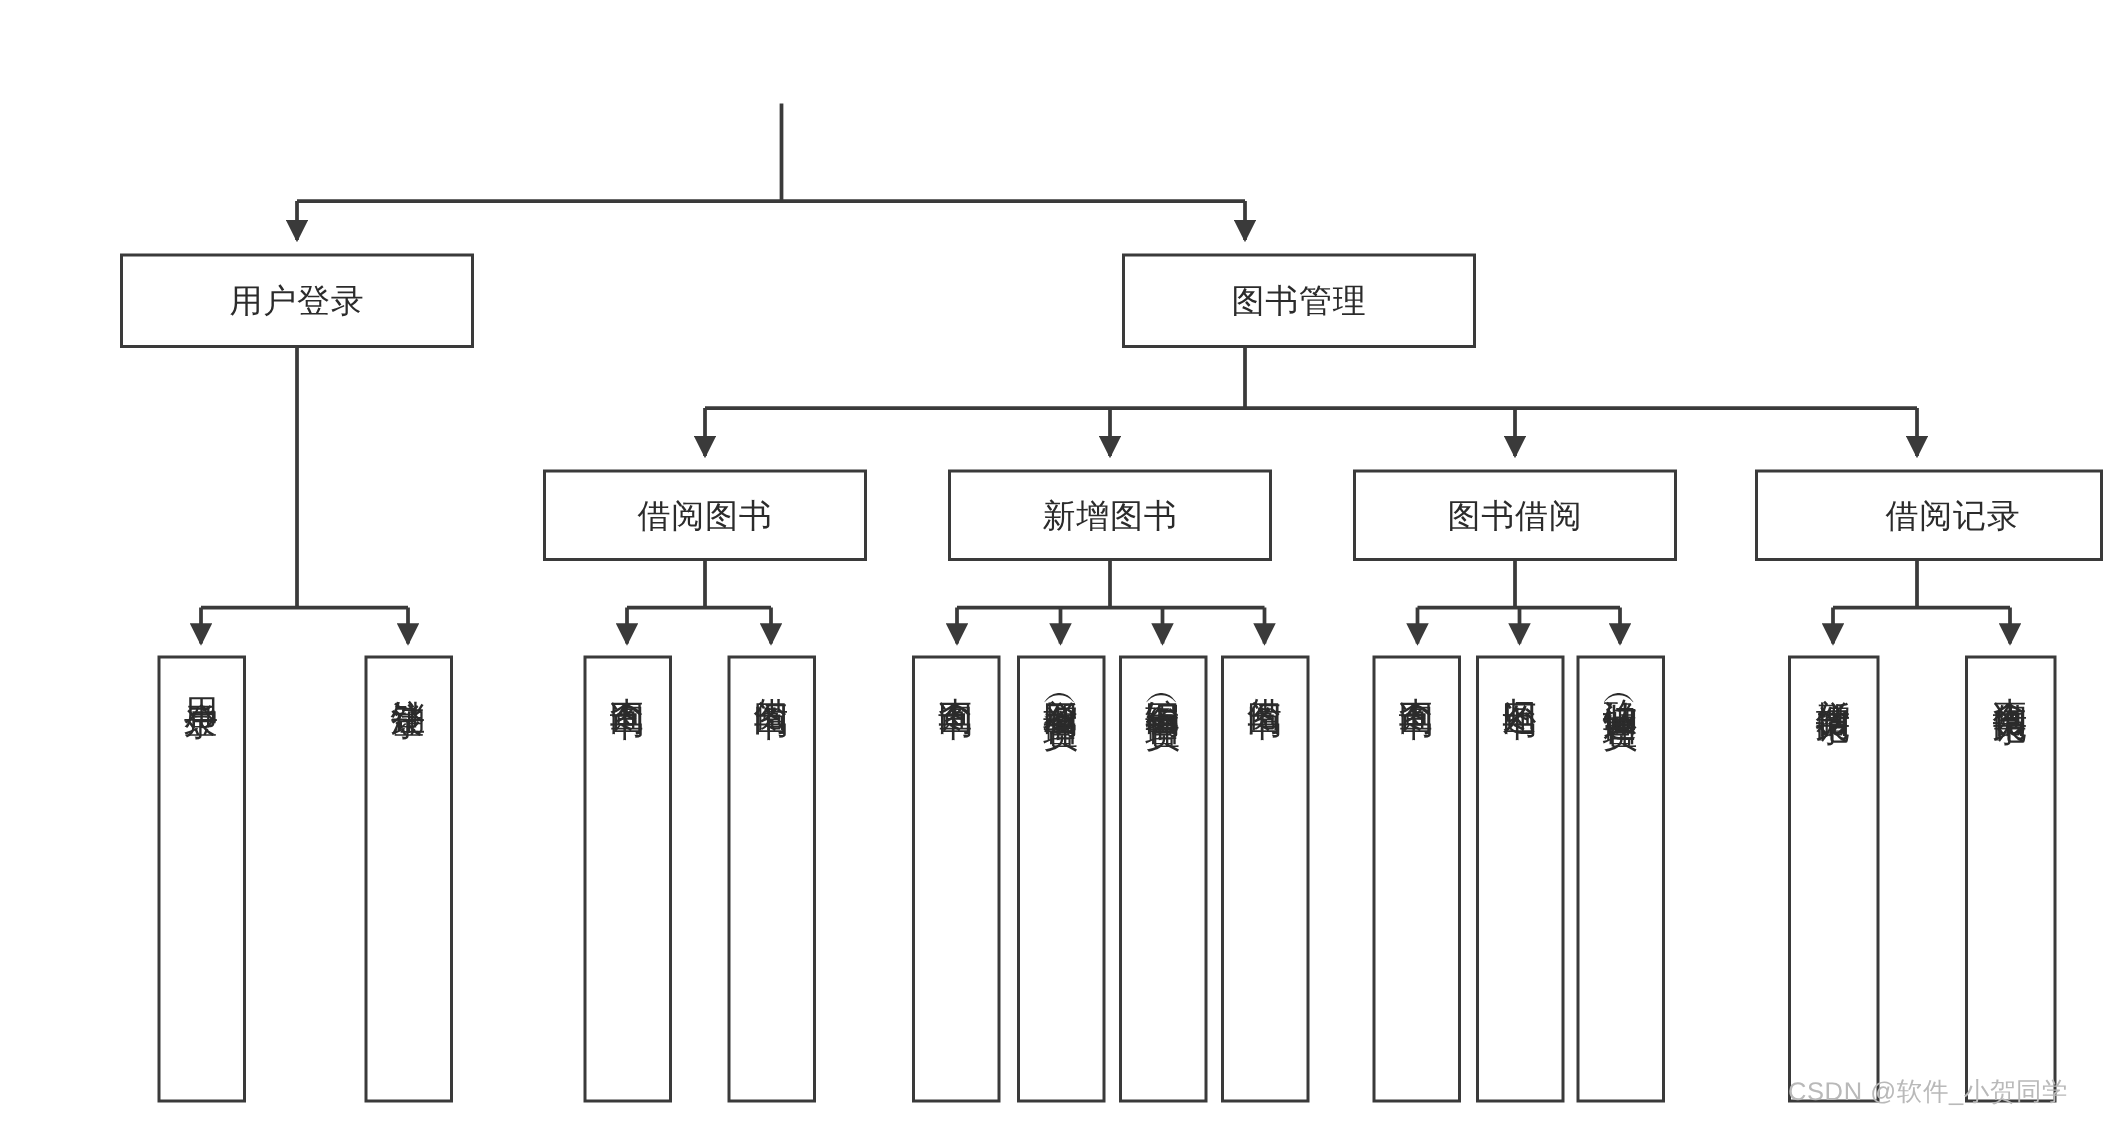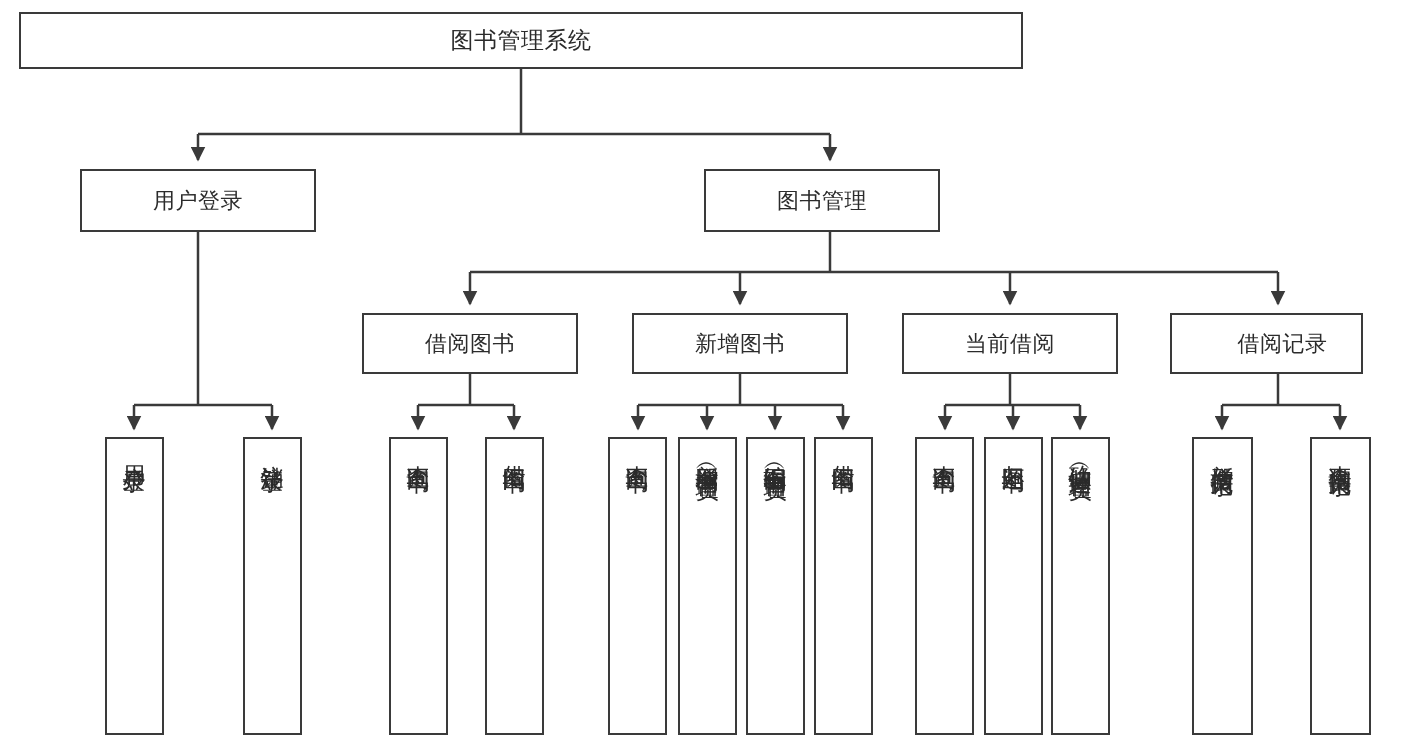--- a/index.html
+++ b/index.html
@@ -117,41 +117,38 @@
       <path d="M 1013 405 L 1013 429" marker-end="url(#arrow)"></path>
       <path d="M 1080 405 L 1080 429" marker-end="url(#arrow)"></path>
 
       <path d="M 1278 374 L 1278 405"></path>
       <path d="M 1222 405 L 1340 405"></path>
       <path d="M 1222 405 L 1222 429" marker-end="url(#arrow)"></path>
       <path d="M 1340 405 L 1340 429" marker-end="url(#arrow)"></path>
     </g>
   </svg>
 
-  <div class="node horiz root" style="left:19px; top:12px; width:1004px; height:57px;">
-    <span class="label">图书管理系统</span>
-  </div>
 
   <div class="node horiz" style="left:80px; top:169px; width:236px; height:63px;">
     <span class="label">用户登录</span>
   </div>
-  <div class="node horiz" style="left:704px; top:169px; width:236px; height:63px;">
+  <div class="node horiz" style="left:748px; top:169px; width:236px; height:63px;">
     <span class="label">图书管理</span>
   </div>
 
   <div class="node horiz" style="left:362px; top:313px; width:216px; height:61px;">
     <span class="label">借阅图书</span>
   </div>
   <div class="node horiz" style="left:632px; top:313px; width:216px; height:61px;">
     <span class="label">新增图书</span>
   </div>
   <div class="node horiz" style="left:902px; top:313px; width:216px; height:61px;">
-    <span class="label">当前借阅</span>
+    <span class="label">图书借阅</span>
   </div>
-  <div class="node horiz" style="left:1170px; top:313px; width:193px; height:61px;padding-left:32px;">
+  <div class="node horiz" style="left:1170px; top:313px; width:232px; height:61px;padding-left:32px;">
     <span class="label">借阅记录</span>
   </div>
 
   <div class="node vert" style="left:105px; top:437px; width:59px; height:298px;">
     <span class="label">用户登录</span>
   </div>
   <div class="node vert" style="left:243px; top:437px; width:59px; height:298px;">
     <span class="label">注销登录</span>
   </div>
 
@@ -185,13 +182,14 @@
     <span class="label">确认归还（管理员）</span>
   </div>
 
   <div class="node vert" style="left:1192px; top:437px; width:61px; height:298px;">
     <span class="label">新增借阅记录</span>
   </div>
   <div class="node vert" style="left:1310px; top:437px; width:61px; height:298px;">
     <span class="label">查询借阅记录</span>
   </div>
 
+  <div class="watermark">CSDN @软件_小贺同学</div>
 </div>
 
 </body></html>

